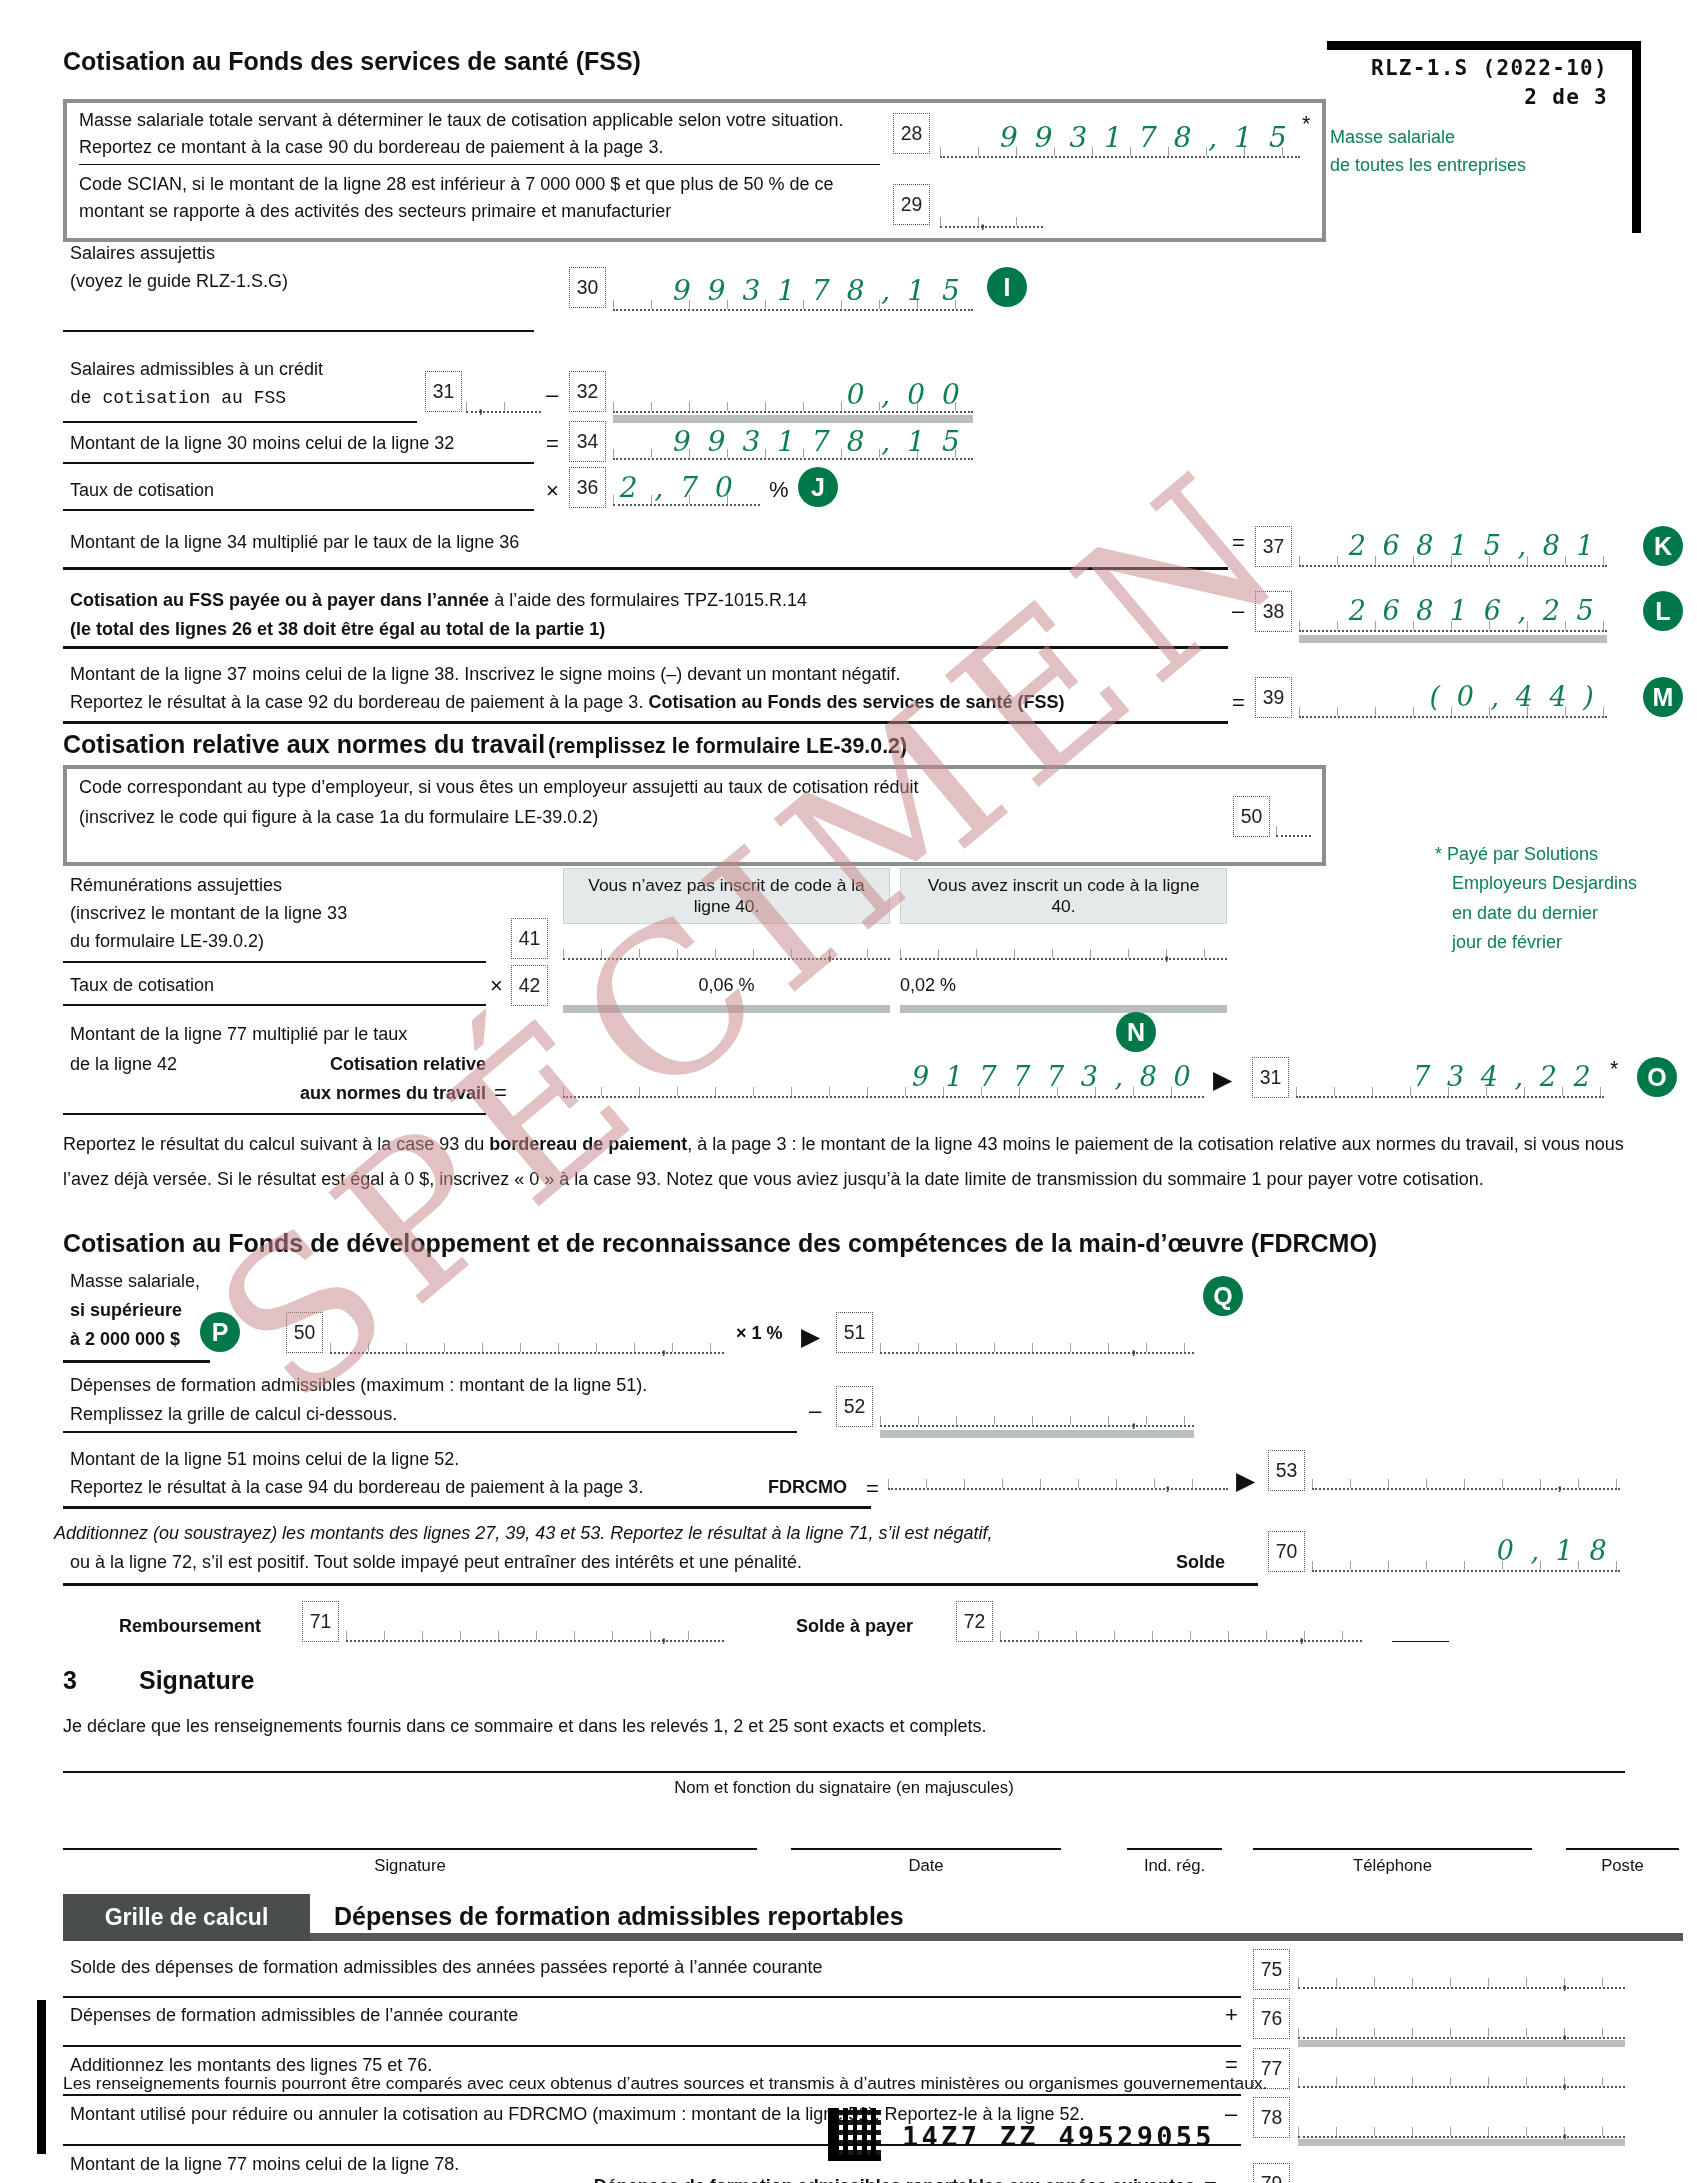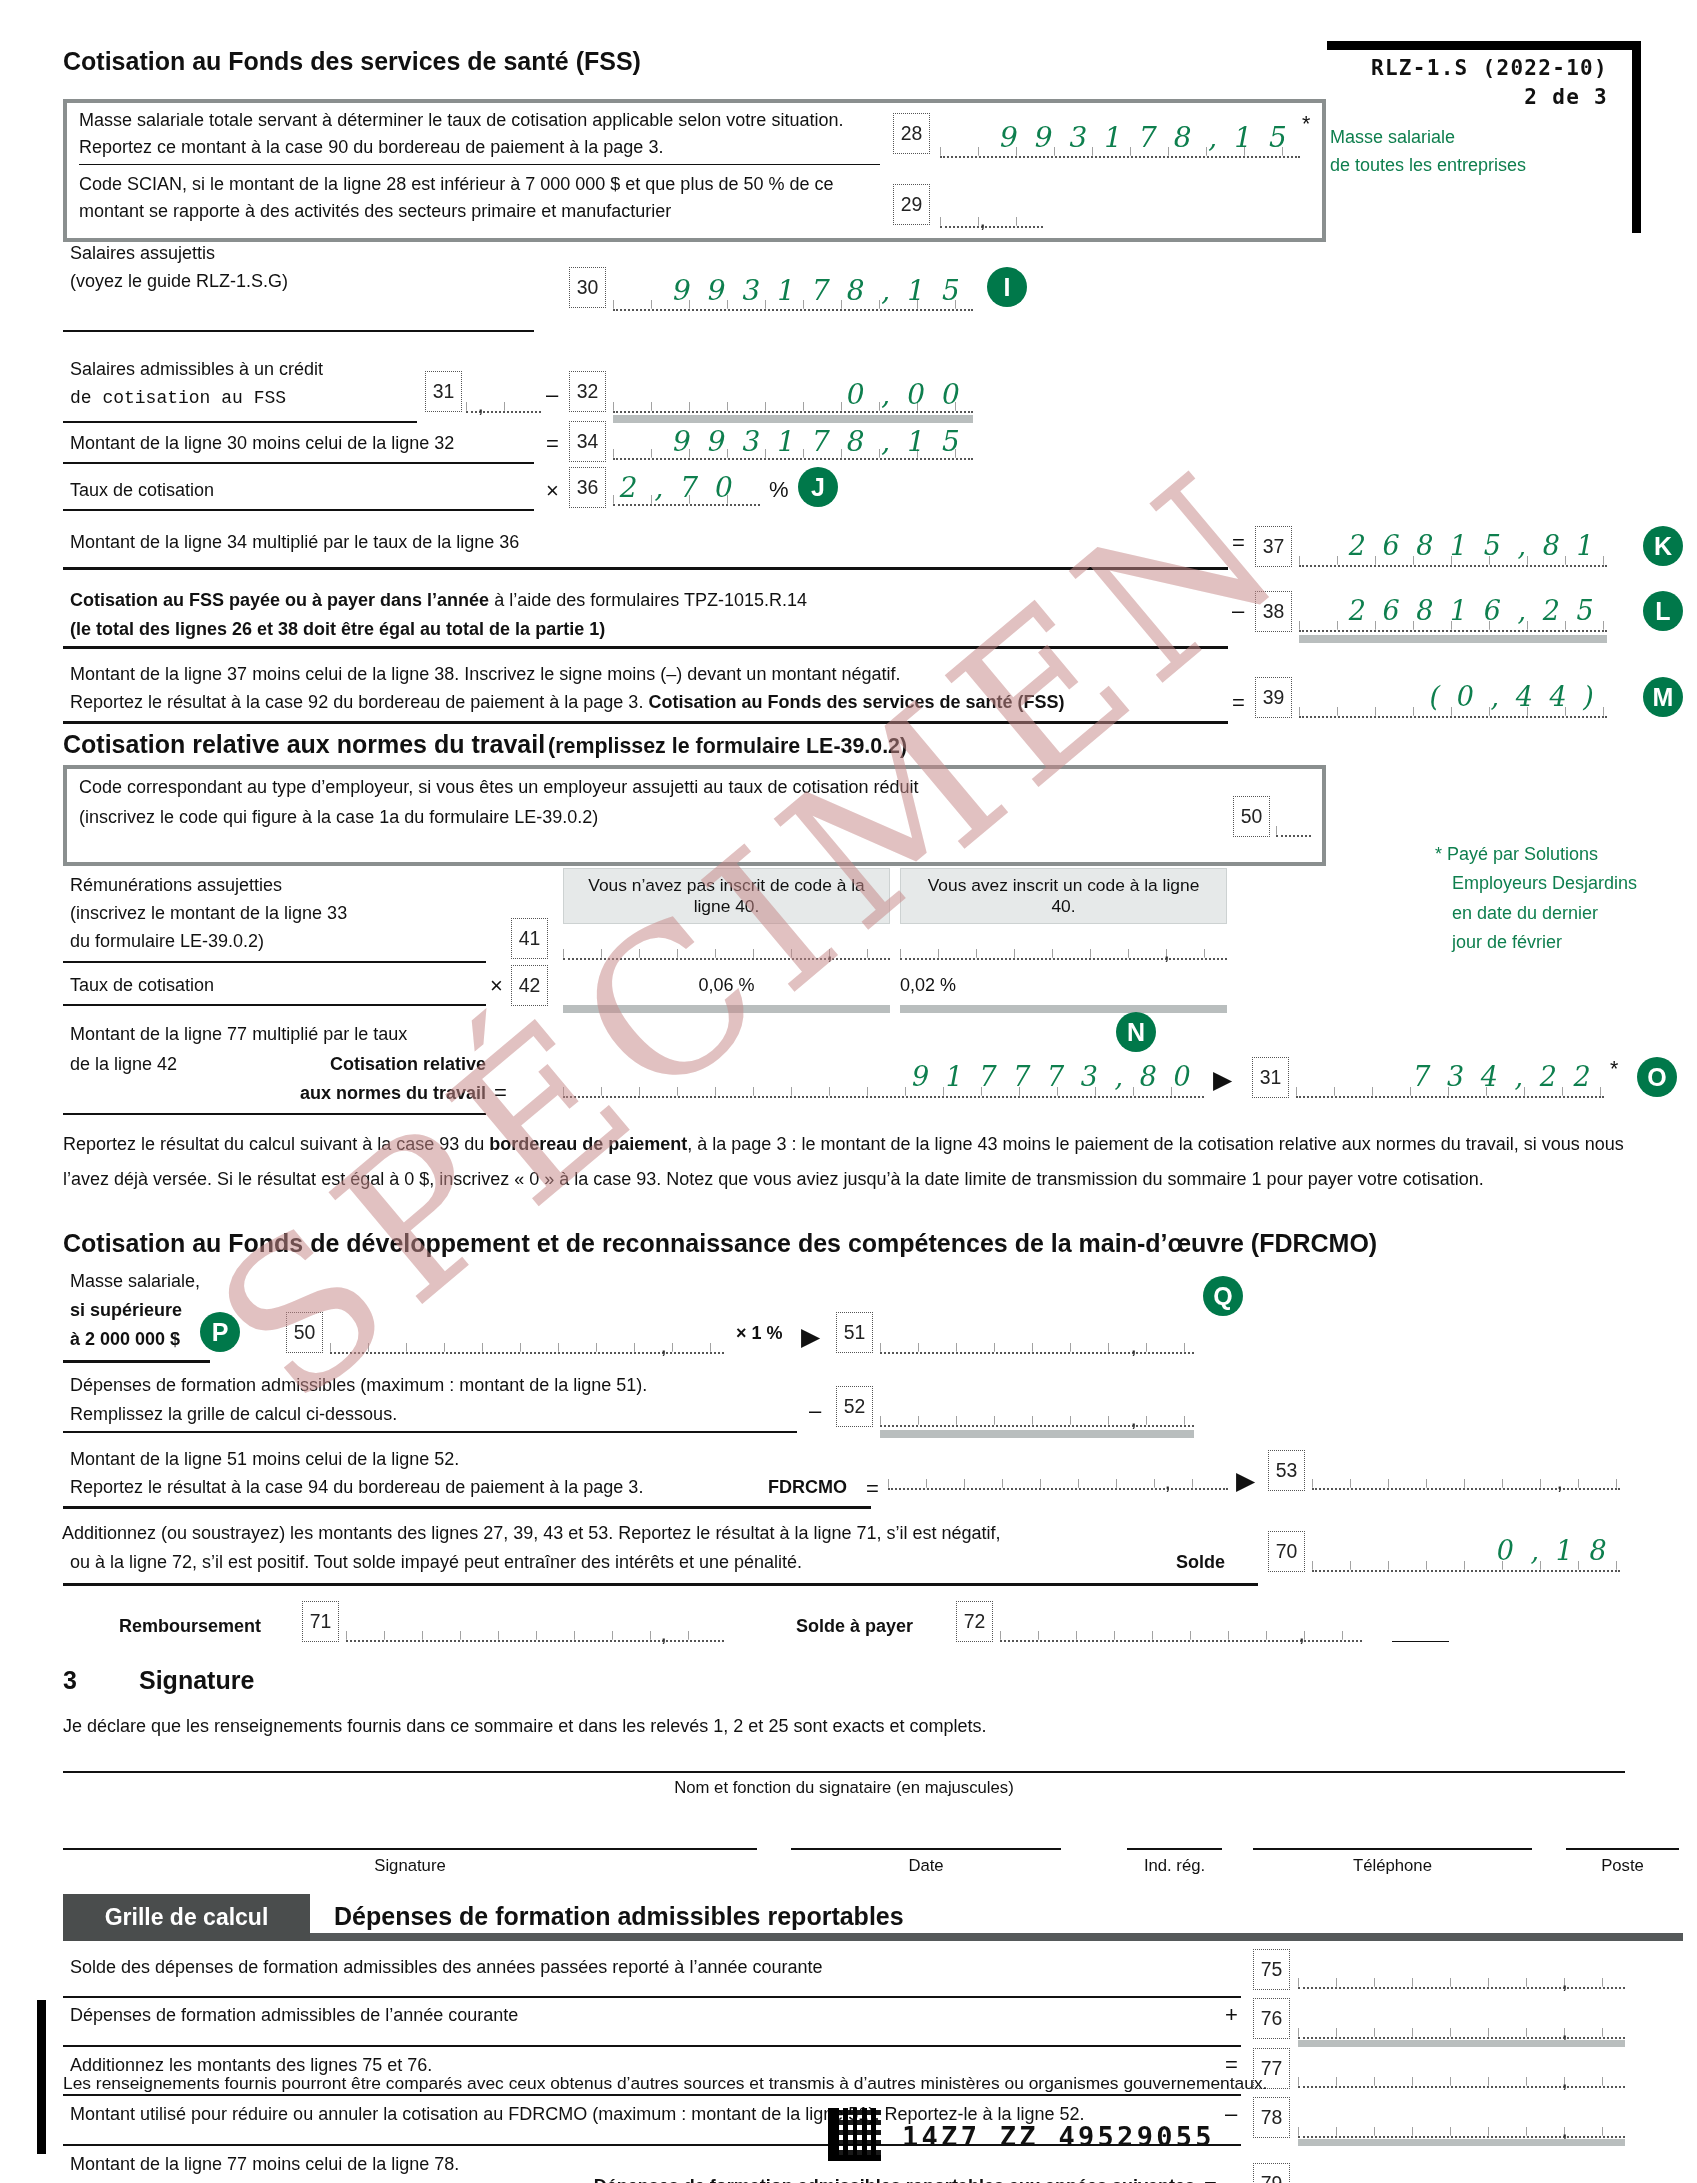--- a/index.html
+++ b/index.html
@@ -205,21 +205,21 @@
   <div class="abs t" style="left:70px;top:1446px;">Montant de la ligne 51 moins celui de la ligne 52.</div>
   <div class="abs t" style="left:70px;top:1474px;">Reportez le résultat à la case 94 du bordereau de paiement à la page 3.</div>
   <div class="abs t b" style="left:768px;top:1474px;">FDRCMO</div>
   <div class="op" style="left:866px;top:1476px;">=</div>
   <div class="rule5" style="left:63px;top:1506px;width:808px;"></div>
   <div class="fld empty" style="left:888px;top:1450px;width:340px;height:40px;"></div>
   <div class="op" style="left:1236px;top:1466px;font-size:25px;">▶</div>
   <div class="nb" style="left:1268px;top:1450px;">53</div>
   <div class="fld empty" style="left:1312px;top:1450px;width:308px;height:40px;"></div>
 
-  <div class="abs t" style="left:62px;top:1520px;">Additionnez (ou soustrayez) les montants des lignes 27, 39, 43 et 53. Reportez le résultat à la ligne 71, s’il est négatif,</div>
+  <div class="abs t" style="left:54px;top:1520px;font-style:italic;">Additionnez (ou soustrayez) les montants des lignes 27, 39, 43 et 53. Reportez le résultat à la ligne 71, s’il est négatif,</div>
   <div class="abs t" style="left:70px;top:1549px;">ou à la ligne 72, s’il est positif. Tout solde impayé peut entraîner des intérêts et une pénalité.</div>
   <div class="abs t b" style="left:1176px;top:1549px;">Solde</div>
   <div class="rule5" style="left:63px;top:1583px;width:1195px;"></div>
   <div class="nb" style="left:1268px;top:1531px;">70</div>
   <div class="fld" style="left:1312px;top:1531px;width:308px;height:41px;"><span class="val small">0 , 1 8</span></div>
 
   <div class="abs t b" style="left:119px;top:1613px;">Remboursement</div>
   <div class="nb" style="left:302px;top:1601px;">71</div>
   <div class="fld empty" style="left:346px;top:1602px;width:378px;height:40px;"></div>
   <div class="abs t b" style="left:796px;top:1613px;">Solde à payer</div>

